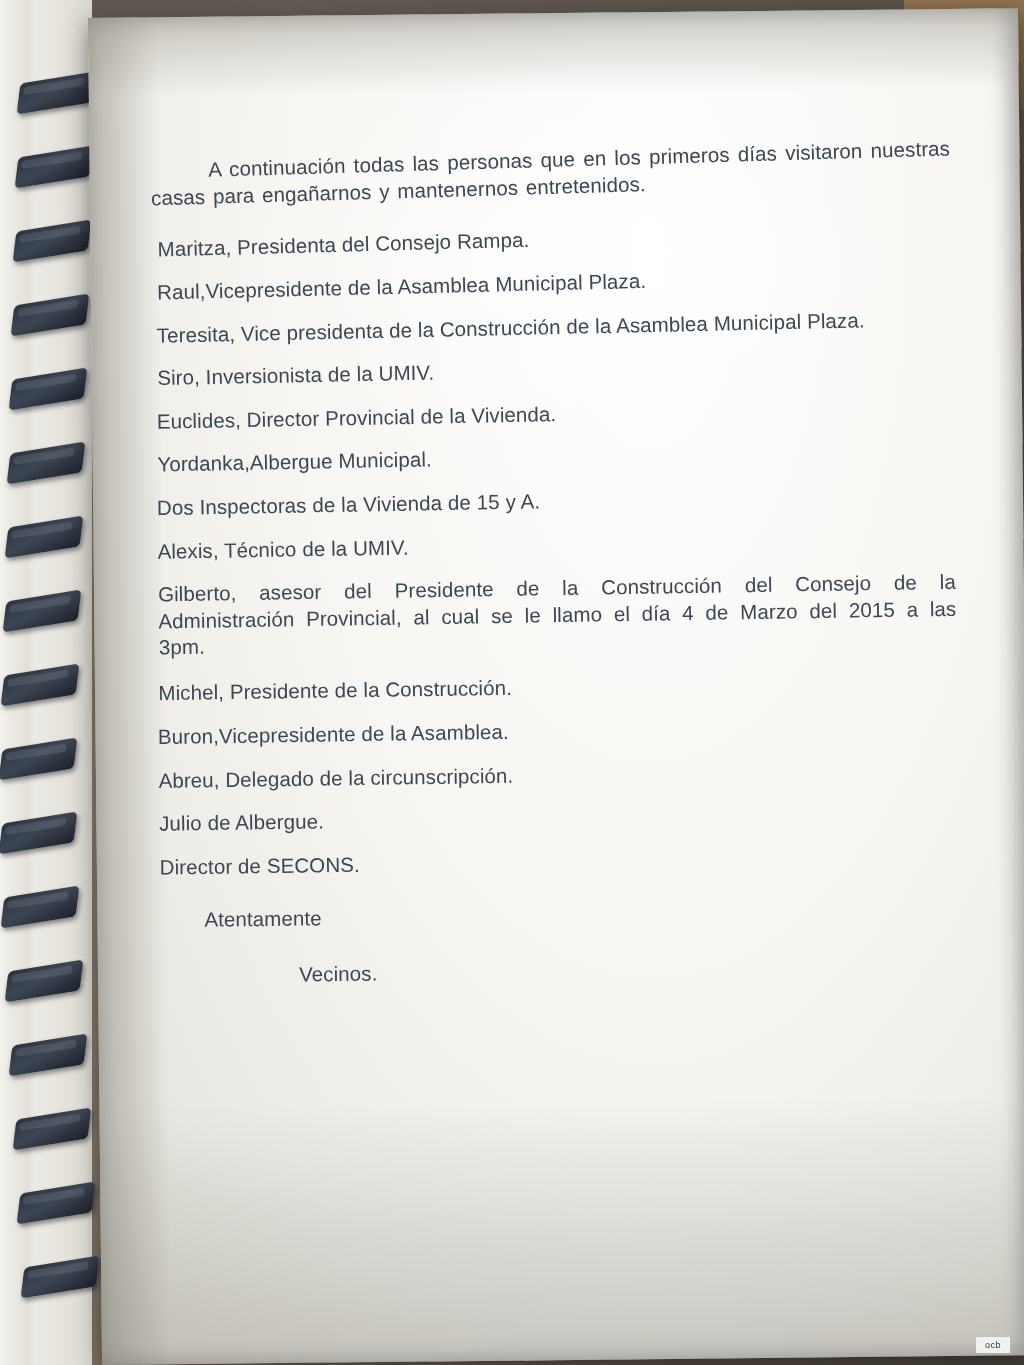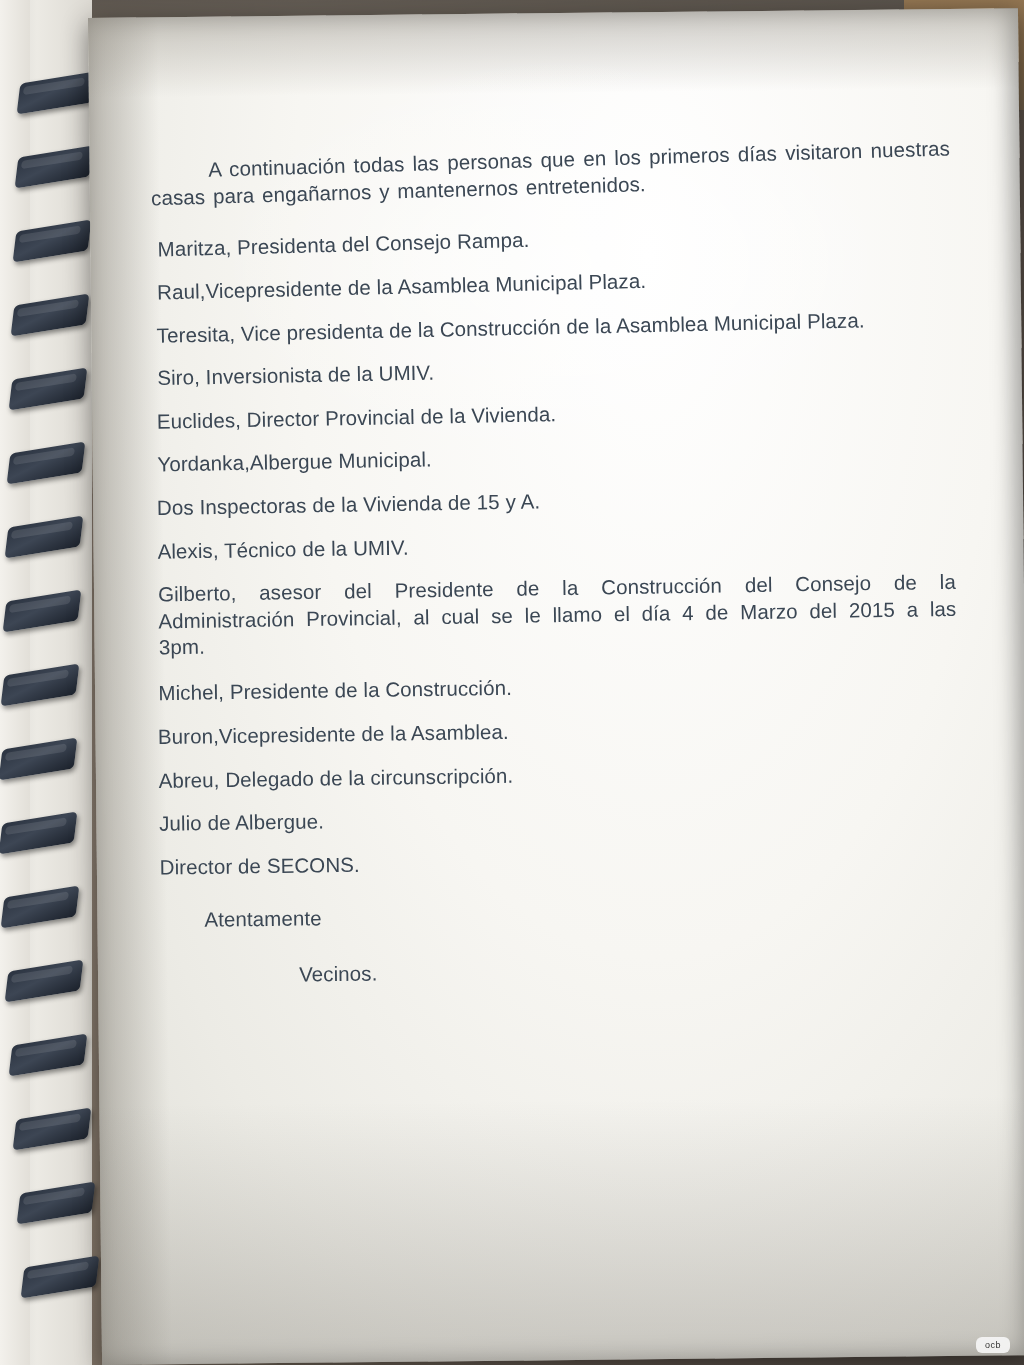--- a/index.html
+++ b/index.html
@@ -172,21 +172,21 @@
   }
 
   
   .watermark {
     position: absolute;
     right: 14px;
     bottom: 12px;
     width: 34px;
     height: 16px;
     background: rgba(245,245,245,.92);
-    border-radius: 6px;
+    border-radius: 0;
     color: #333;
     font-size: 9px;
     line-height: 16px;
     text-align: center;
     letter-spacing: .5px;
     font-family: "Liberation Sans", sans-serif;
   }
 </style>
 </head>
 <body>

